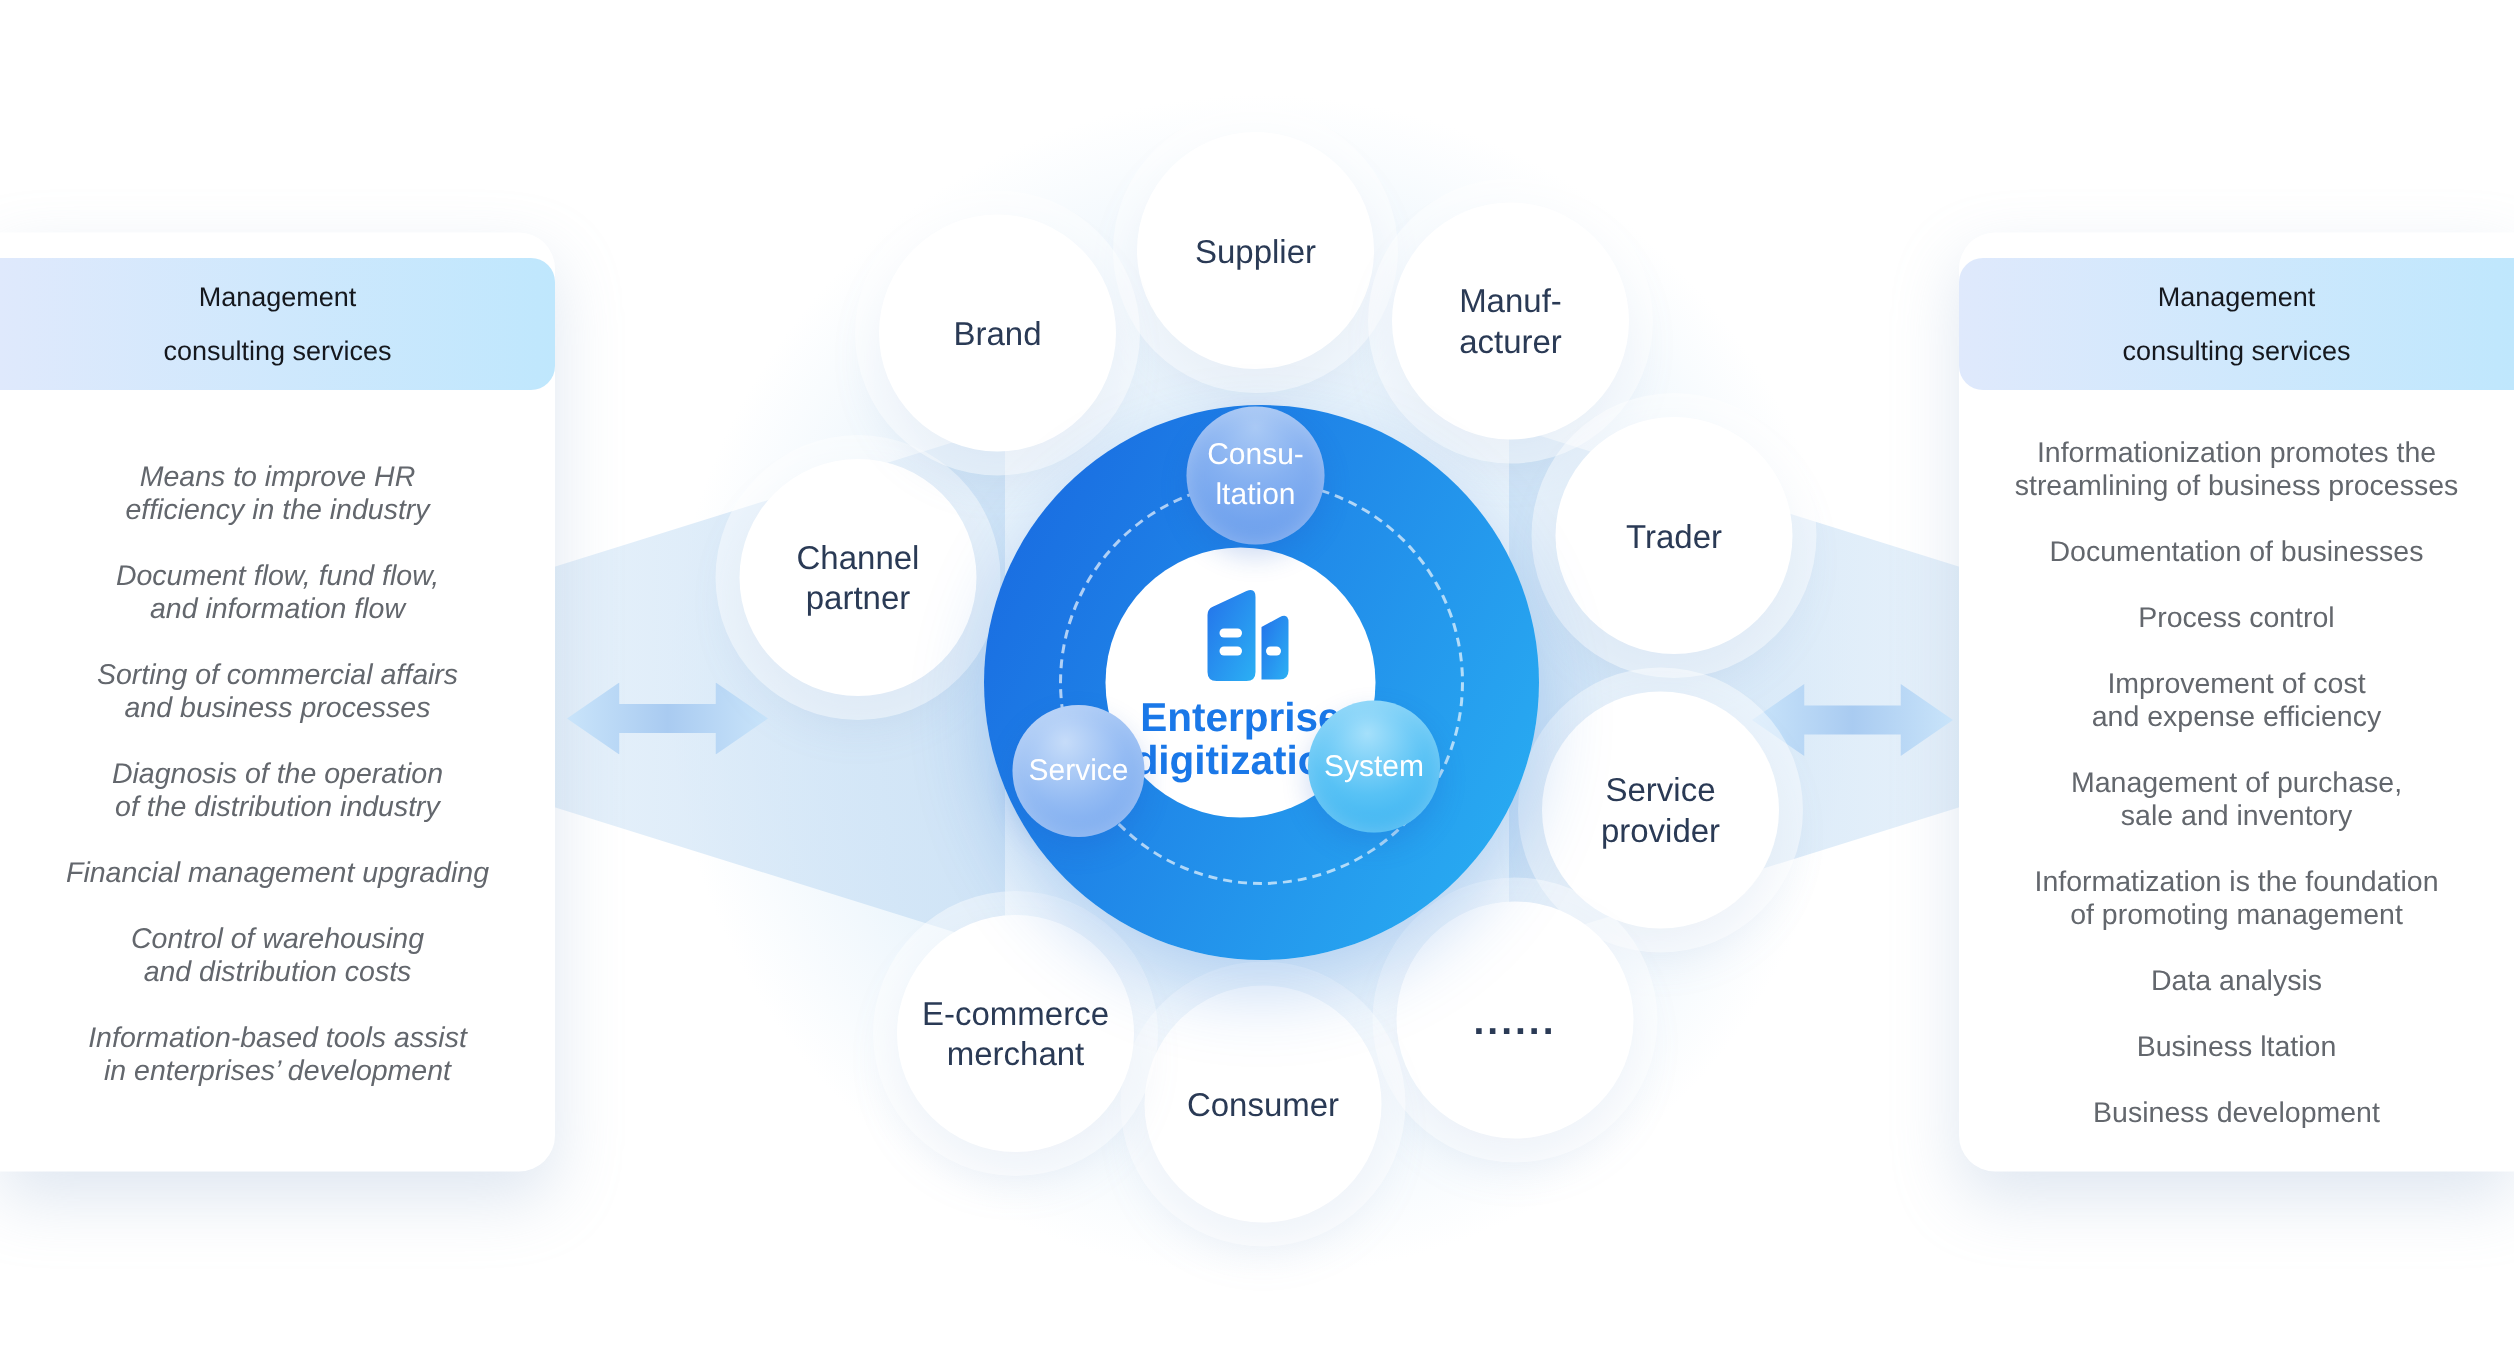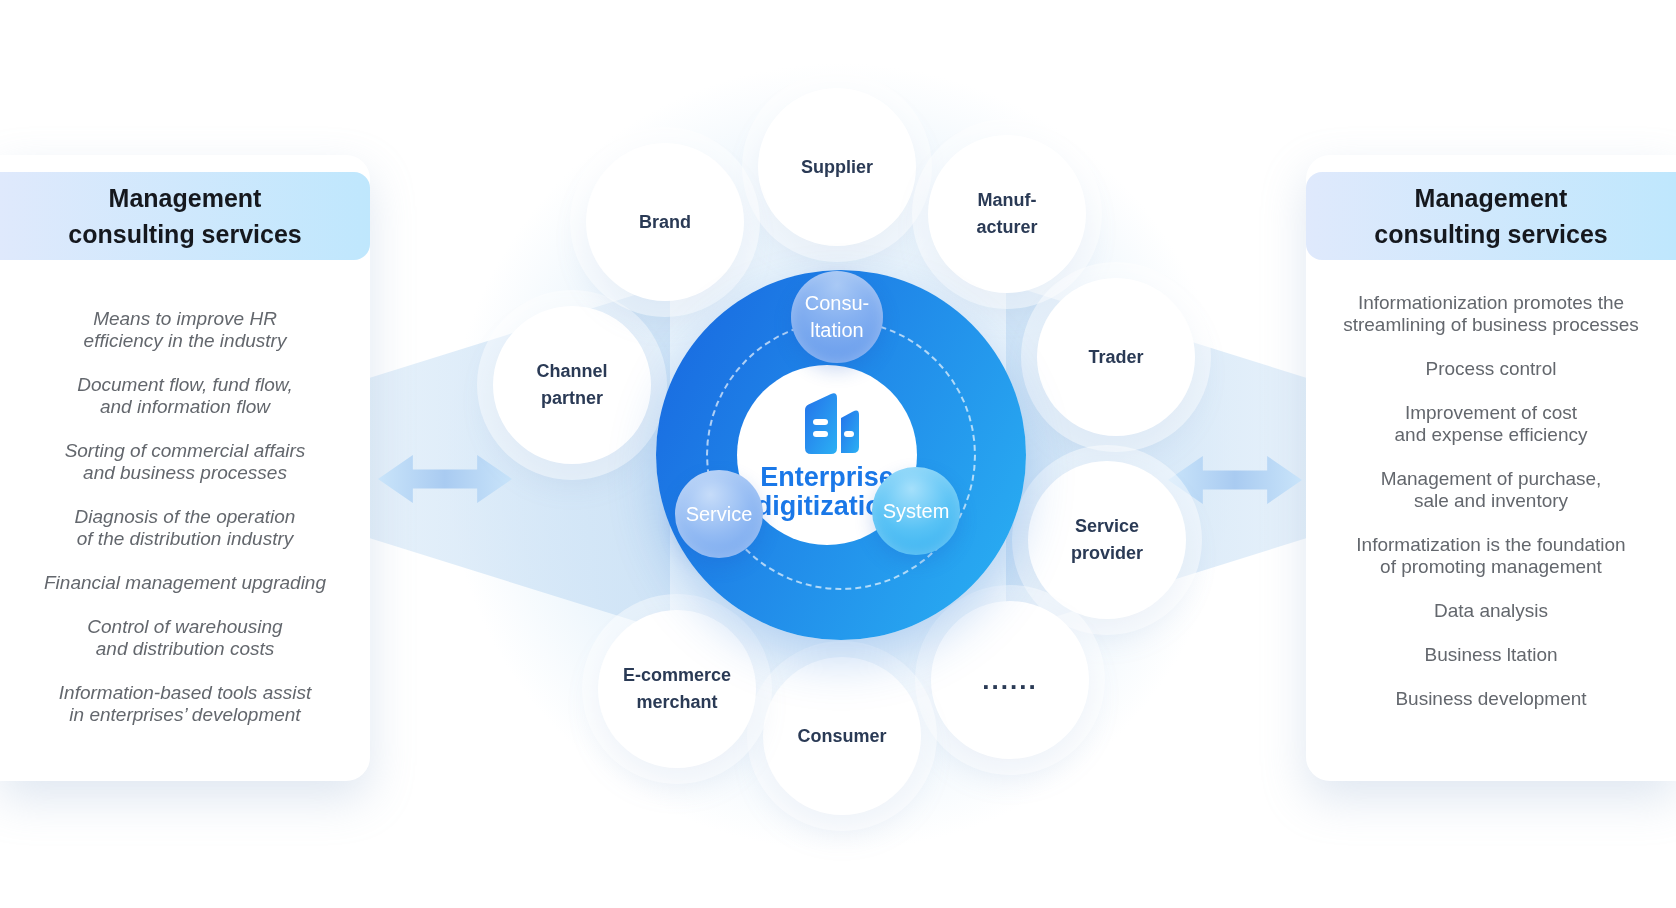--- a/index.html
+++ b/index.html
@@ -27,21 +27,21 @@
   .card{
     position:absolute;top:155px;width:370px;height:626px;background:#fff;
     box-shadow:0 18px 45px rgba(150,175,210,.30);
   }
   .card-left{left:0;border-radius:0 24px 24px 0;}
   .card-right{left:1306px;border-radius:24px 0 0 24px;}
   .panel-header{
     position:absolute;top:172px;width:370px;height:88px;
     background:linear-gradient(90deg,#dfe9fc 0%,#bfe7fd 100%);
     display:flex;align-items:center;justify-content:center;text-align:center;
-    font-size:25px;line-height:36px;font-weight:700;color:#15181e;white-space:pre-line;
+    font-size:18px;line-height:36px;font-weight:400;color:#15181e;white-space:pre-line;
   }
   .panel-header.left{left:0;border-radius:0 16px 16px 0;}
   .panel-header.right{left:1306px;border-radius:16px 0 0 16px;}
   .panel-body{
     position:absolute;width:370px;text-align:center;color:#63676d;
     font-size:19px;line-height:22px;
   }
   .panel-body.left{left:0;top:308px;font-style:italic;}
   .panel-body.right{left:1306px;top:292px;}
   .panel-item{margin-bottom:22px;white-space:pre-line;}
@@ -71,21 +71,21 @@
   .sub-consultation{left:791px;top:271px;width:92px;height:92px;font-size:20px;line-height:27px;
     background:radial-gradient(circle at 50% 15%, #a9c9f5 0%, #86b1f1 40%, #5f97eb 100%);}
   .sub-service{left:675px;top:470px;width:88px;height:88px;font-size:20px;
     background:radial-gradient(circle at 40% 28%, #c6dcf9 0%, #92baf3 50%, #6aa0ed 100%);}
   .sub-system{left:872px;top:467px;width:88px;height:88px;font-size:20px;
     background:radial-gradient(circle at 45% 25%, #a5e0fb 0%, #58c2f5 50%, #2dacf0 100%);}
   
   .node{
     position:absolute;width:158px;height:158px;border-radius:50%;background:#ffffff;
     display:flex;align-items:center;justify-content:center;text-align:center;
-    color:#2a3a55;font-size:18px;line-height:27px;font-weight:700;white-space:pre-line;
+    color:#2a3a55;font-size:22px;line-height:27px;font-weight:400;white-space:pre-line;
     box-shadow:0 0 0 16px rgba(255,255,255,.45), 0 16px 32px rgba(125,155,200,.18);
   }
   .pos-supplier{left:758px;top:88px;}
   .pos-manufacturer{left:928px;top:135px;}
   .pos-trader{left:1037px;top:278px;}
   .pos-service-provider{left:1028px;top:461px;}
   .pos-more{left:931px;top:601px;}
   .pos-consumer{left:763px;top:657px;}
   .pos-ecommerce{left:598px;top:610px;}
   .pos-retailer{left:498px;top:466px;}
@@ -128,20 +128,21 @@
     <div class="panel-item">Information-based tools assist
 in enterprises’ development</div>
   </div>
 
   <div class="card card-right"></div>
   <div class="panel-header right">Management
 consulting services</div>
   <div class="panel-body right">
     <div class="panel-item">Informationization promotes the
 streamlining of business processes</div>
+    <div class="panel-item">Documentation of businesses</div>
     <div class="panel-item">Process control</div>
     <div class="panel-item">Improvement of cost
 and expense efficiency</div>
     <div class="panel-item">Management of purchase,
 sale and inventory</div>
     <div class="panel-item">Informatization is the foundation
 of promoting management</div>
     <div class="panel-item">Data analysis</div>
     <div class="panel-item">Business ltation</div>
     <div class="panel-item">Business development</div>

